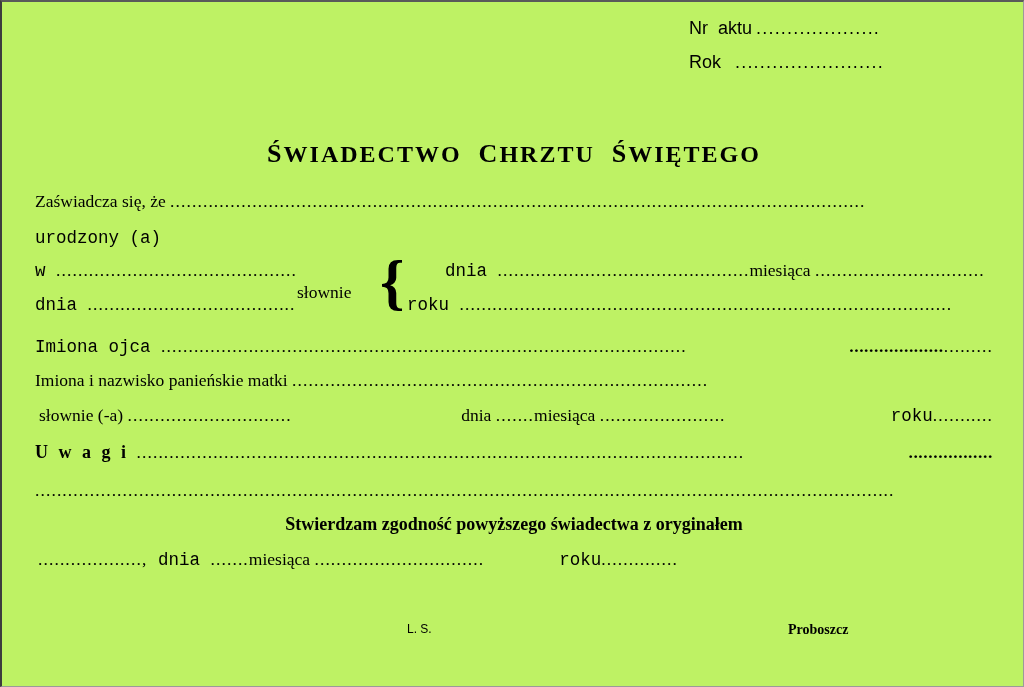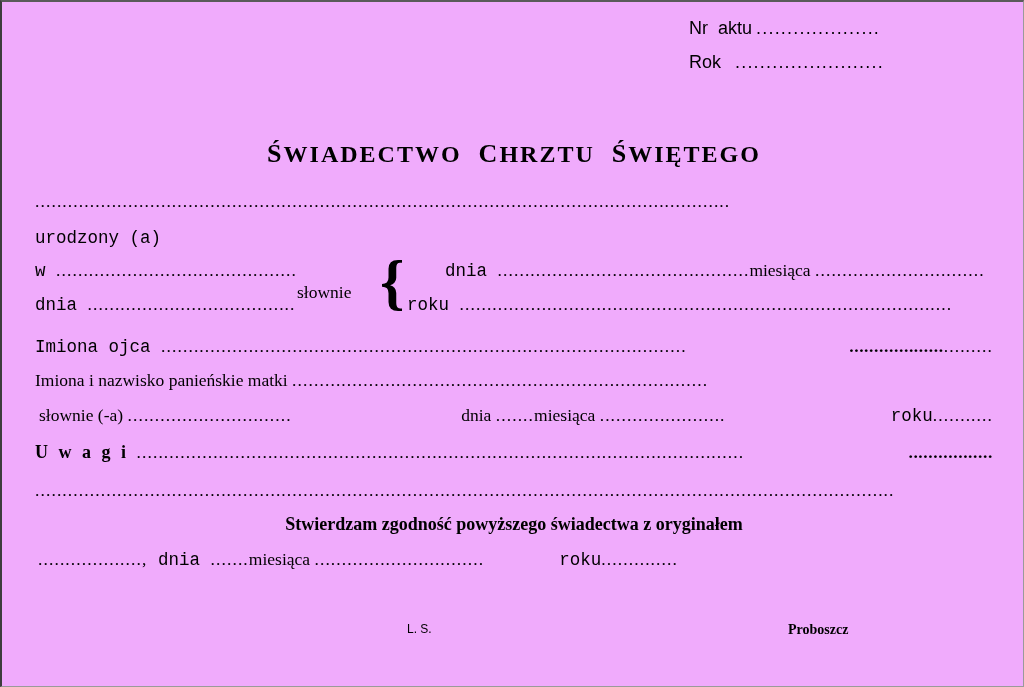--- a/index.html
+++ b/index.html
@@ -8,21 +8,21 @@
     background: #ffffff;
   }
   body {
     font-family: "Liberation Serif", serif;
     color: #000000;
   }
   #page {
     position: relative;
     width: 1024px;
     height: 687px;
-    background: #f0abfc;
+    background: #bef264;
     box-sizing: border-box;
     border-top: 2px solid #5a5a5a;
     border-left: 2px solid #3d3d3d;
     border-right: 1px solid #9a9a9a;
     border-bottom: 1px solid #9a9a9a;
     overflow: hidden;
   }
 
   .abs { position: absolute; }
 
@@ -179,20 +179,21 @@
       <span class="header-label">Rok  </span>
       <span class="header-dots">........................</span>
     </div>
   </div>
 
   <div class="abs" id="doc-title">
     <span class="cap">Ś</span><span class="sc">WIADECTWO</span>&nbsp;&nbsp;<span class="cap">C</span><span class="sc">HRZTU</span>&nbsp;&nbsp;<span class="cap">Ś</span><span class="sc">WIĘTEGO</span>
   </div>
 
   <div class="abs line" id="row-zaswiadcza">
+    <span class="seg serif">Zaświadcza się, że </span>
     <span class="dots">...............................................................................................................................</span>
   </div>
 
   <div class="abs line" id="row-urodzony">
     <span class="seg sans">urodzony (a)</span>
   </div>
 
   <div class="abs" id="brace-group">
 
     <div id="brace-left-col">

